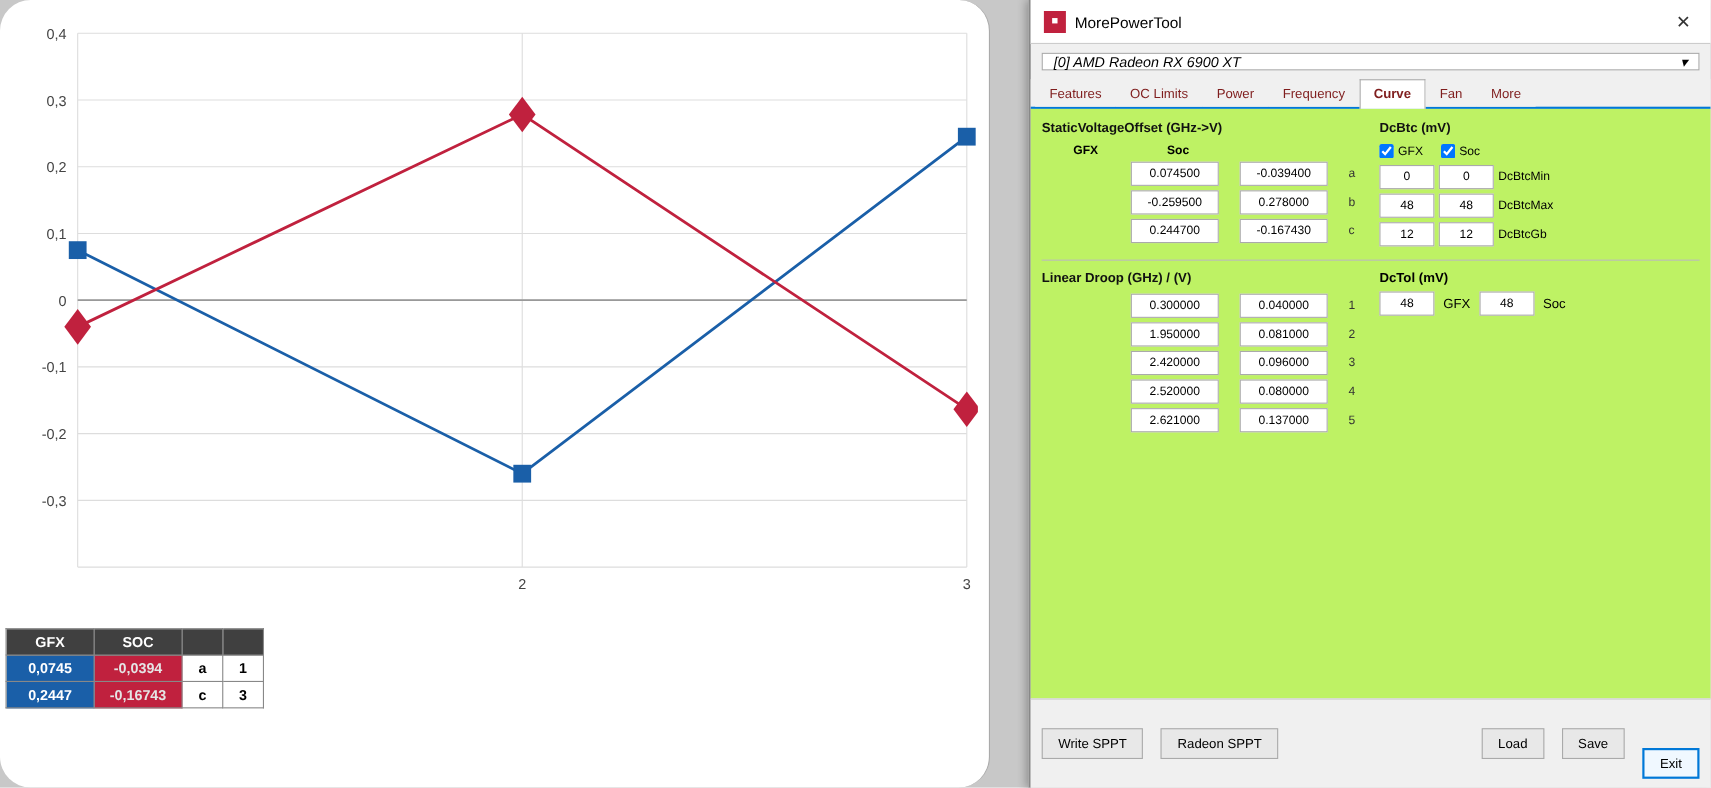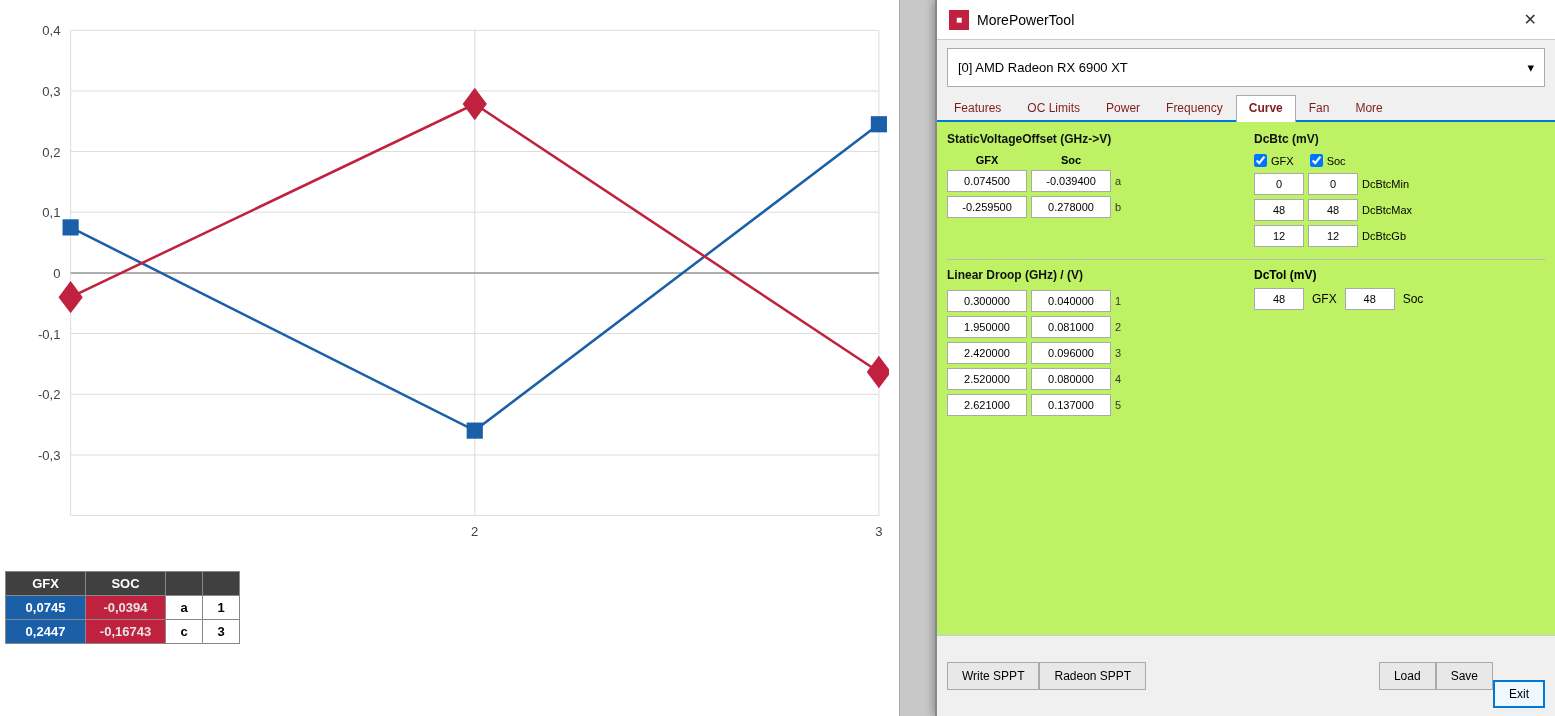--- a/index.html
+++ b/index.html
@@ -13,20 +13,21 @@
       display: flex;
     }
 
     
     .chart-area {
       width: 900px;
       height: 716px;
       background: white;
       position: relative;
       border-right: 1px solid #aaa;
+      border-radius: 28px;
     }
 
     .chart-container {
       position: absolute;
       top: 10px;
       left: 10px;
       right: 10px;
       bottom: 160px;
     }
 
@@ -125,29 +126,30 @@
       padding: 2px 6px;
     }
 
     .mpt-gpu-select {
       margin: 8px 10px;
       position: relative;
     }
 
     .gpu-select-box {
       width: 100%;
-      height: 39px;
+      height: 16px;
       border: 1px solid #aaa;
       background: white;
       padding: 0 10px;
       font-size: 13px;
       display: flex;
       align-items: center;
       justify-content: space-between;
       cursor: pointer;
+      font-style: italic;
     }
 
     .mpt-tabs {
       display: flex;
       border-bottom: 2px solid #0078d7;
       padding: 0 4px;
       background: #f0f0f0;
     }
 
     .mpt-tab {
@@ -194,22 +196,23 @@
     .col-header {
       font-size: 11px;
       font-weight: bold;
       text-align: center;
       min-width: 80px;
     }
 
     .input-row {
       display: flex;
       align-items: center;
-      gap: 4px;
+      gap: 19px;
       margin-bottom: 4px;
+      justify-content: flex-end;
     }
 
     .mpt-input {
       width: 80px;
       height: 22px;
       border: 1px solid #aaa;
       background: white;
       text-align: center;
       font-size: 11px;
       padding: 0 2px;
@@ -281,21 +284,21 @@
       font-size: 12px;
       font-weight: bold;
       margin-bottom: 6px;
     }
 
     .mpt-footer {
       padding: 8px 10px;
       background: #f0f0f0;
       border-top: 1px solid #ccc;
       display: flex;
-      gap: 0;
+      gap: 16px;
       align-items: center;
     }
 
     .footer-btn {
       height: 28px;
       padding: 0 14px;
       font-size: 12px;
       border: 1px solid #aaa;
       background: #e8e8e8;
       cursor: pointer;
@@ -431,20 +434,25 @@
         <div class="input-row">
           <input class="mpt-input" type="text" value="0.074500" style="">
           <input class="mpt-input" type="text" value="-0.039400" style="">
           <span class="row-label">a</span>
         </div>
         <div class="input-row">
           <input class="mpt-input" type="text" value="-0.259500" style="">
           <input class="mpt-input" type="text" value="0.278000" style="">
           <span class="row-label">b</span>
         </div>
+        <div class="input-row">
+          <input class="mpt-input" type="text" value="0.244700" style="">
+          <input class="mpt-input" type="text" value="-0.167430" style="">
+          <span class="row-label">c</span>
+        </div>
       </div>
 
       <div class="dcbtc-section">
         <div class="section-title">DcBtc (mV)</div>
         <div class="checkbox-row">
           <label class="checkbox-item">
             <input type="checkbox" checked="" style="">
             <span>GFX</span>
           </label>
           <label class="checkbox-item">

